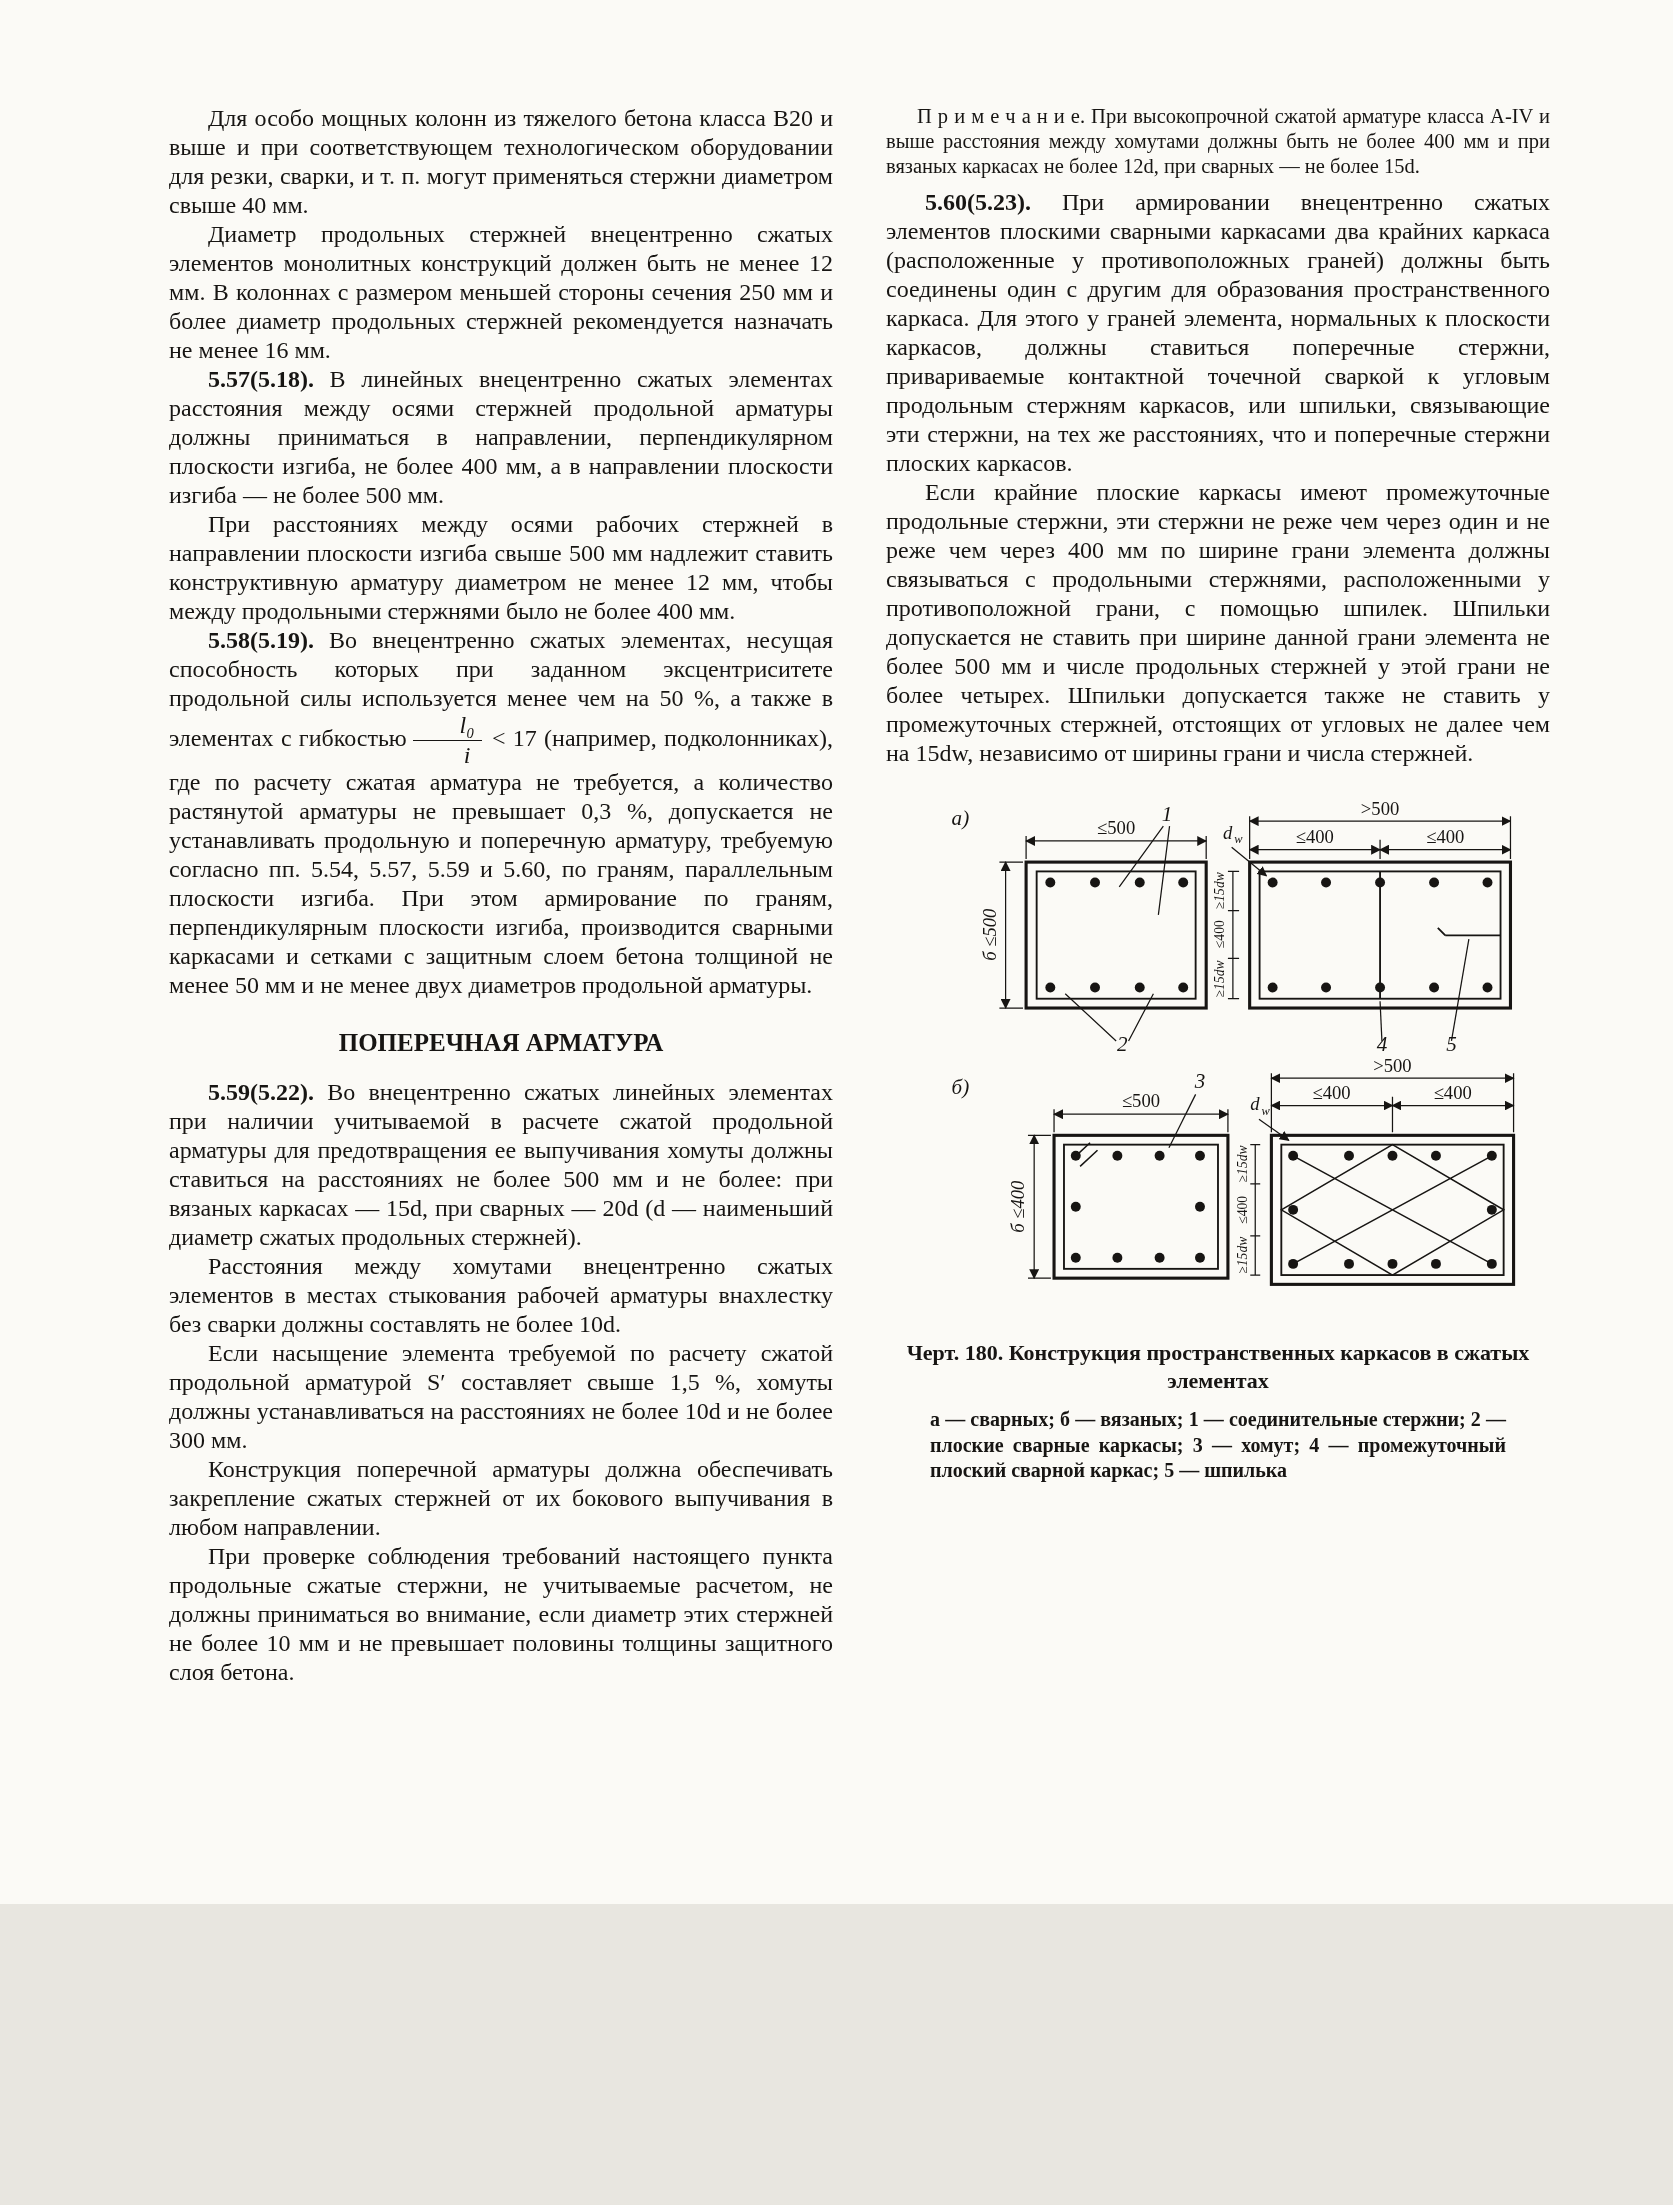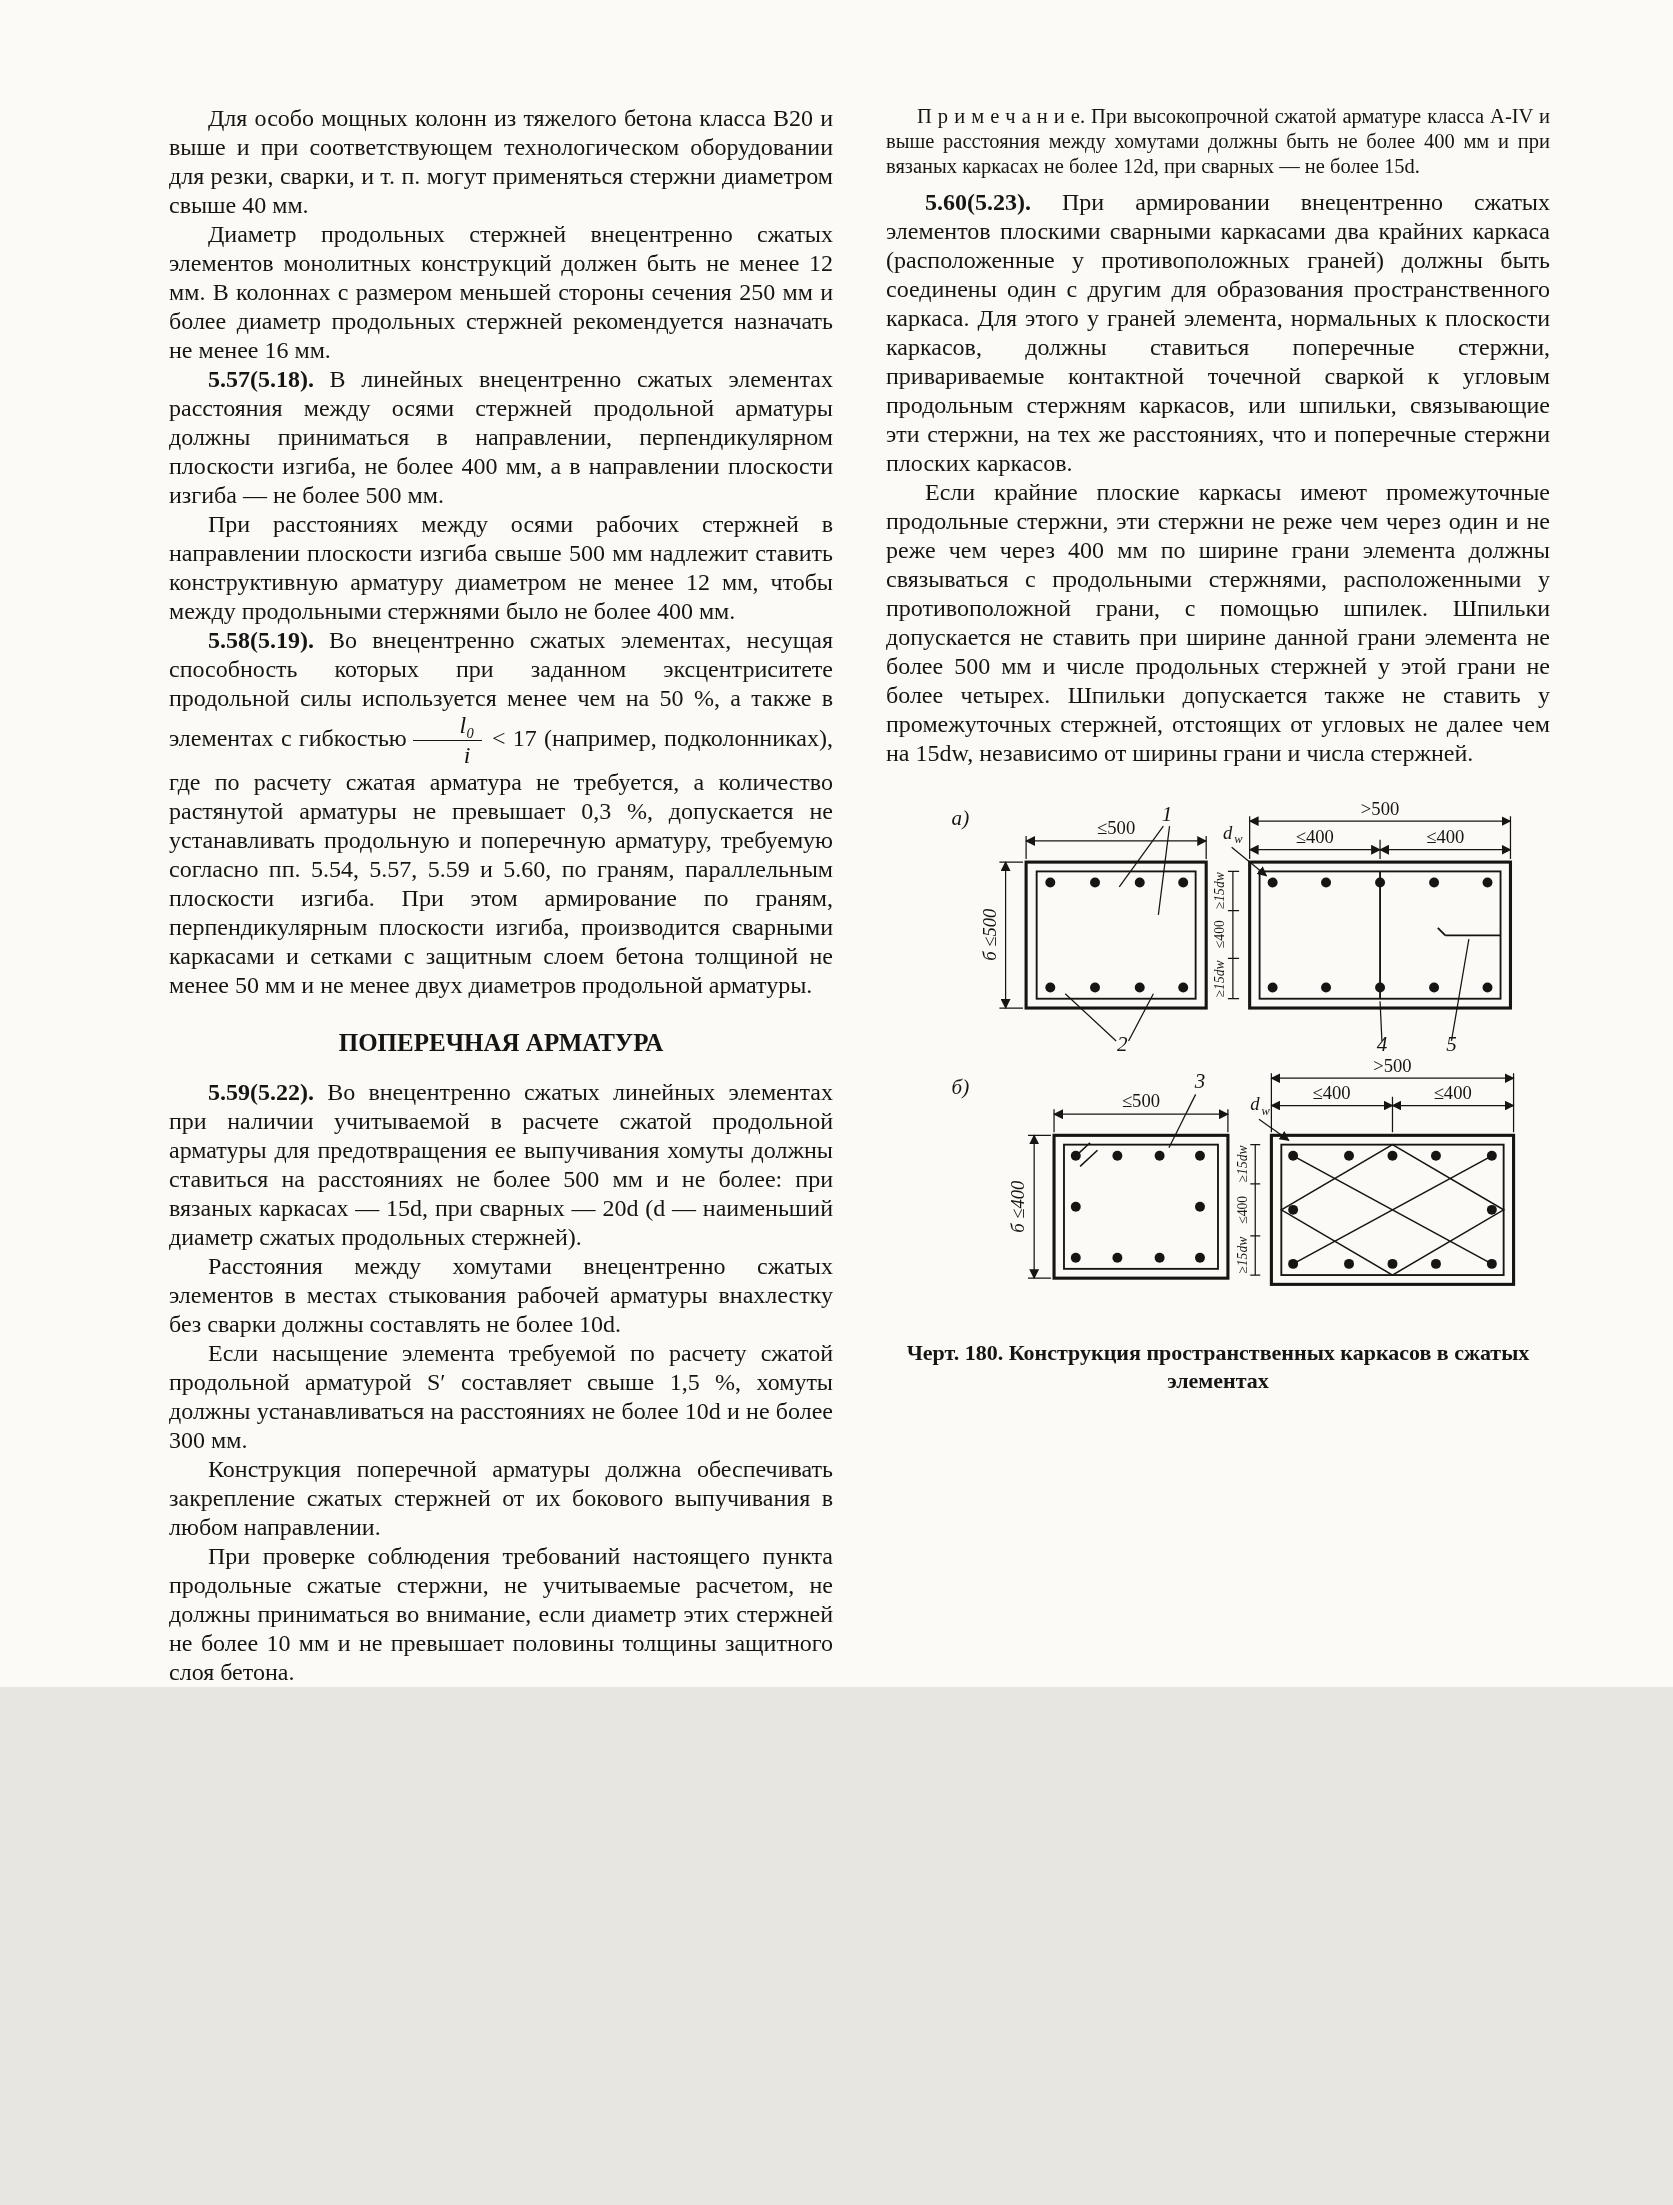--- a/index.html
+++ b/index.html
@@ -1,17 +1,17 @@
 <!DOCTYPE html>
 <html style="font-size:10px"><head>
 <meta charset="utf-8">
 <style>
   html,body { margin:0; padding:0; background:#e8e6e0; }
   .page {
-    position:relative; width:1674px; height:1687px;
+    position:relative; width:1674px; height:1904px;
     background:#fbfaf6; overflow:hidden;
     font-family:"Liberation Serif", serif; color:#171513;
   }
   .col { position:absolute; top:104px; }
   .col-left  { left:169px;  width:664px; }
   .col-right { left:886px; width:664px; }
 
   .para { margin:0; text-indent:39px; text-align:justify;
           font-size:24px; line-height:29px; }
   .lead { font-weight:bold; }
@@ -206,19 +206,20 @@
           <text x="604" y="508" class="svgtxt ital tiny">w</text>
           <path class="dim" d="M600,514 L648,548" marker-end="url(#arr)"></path>
           <path class="dim" d="M594,555 V765 M586,555 H602 M586,618 H602 M586,702 H602 M586,765 H602"></path>
           <text x="580" y="586" transform="rotate(-90 580 586)" text-anchor="middle" class="svgtxt chain ital">≥15dw</text>
           <text x="580" y="660" transform="rotate(-90 580 660)" text-anchor="middle" class="svgtxt chain">≤400</text>
           <text x="580" y="733" transform="rotate(-90 580 733)" text-anchor="middle" class="svgtxt chain ital">≥15dw</text>
         </g>
       </svg>
 
       <p class="fig-title">Черт. 180. Конструкция пространственных каркасов в сжатых элементах</p>
+      <p class="fig-legend">а — сварных; б — вязаных; 1 — соединительные стержни; 2 — плоские сварные каркасы; 3 — хомут; 4 — промежуточный плоский сварной каркас; 5 — шпилька</p>
     </div>
   </section>
 
   <div class="page-number">164</div>
   <div class="scan-edge-line"></div>
 </main>
 
 
 </body></html>

